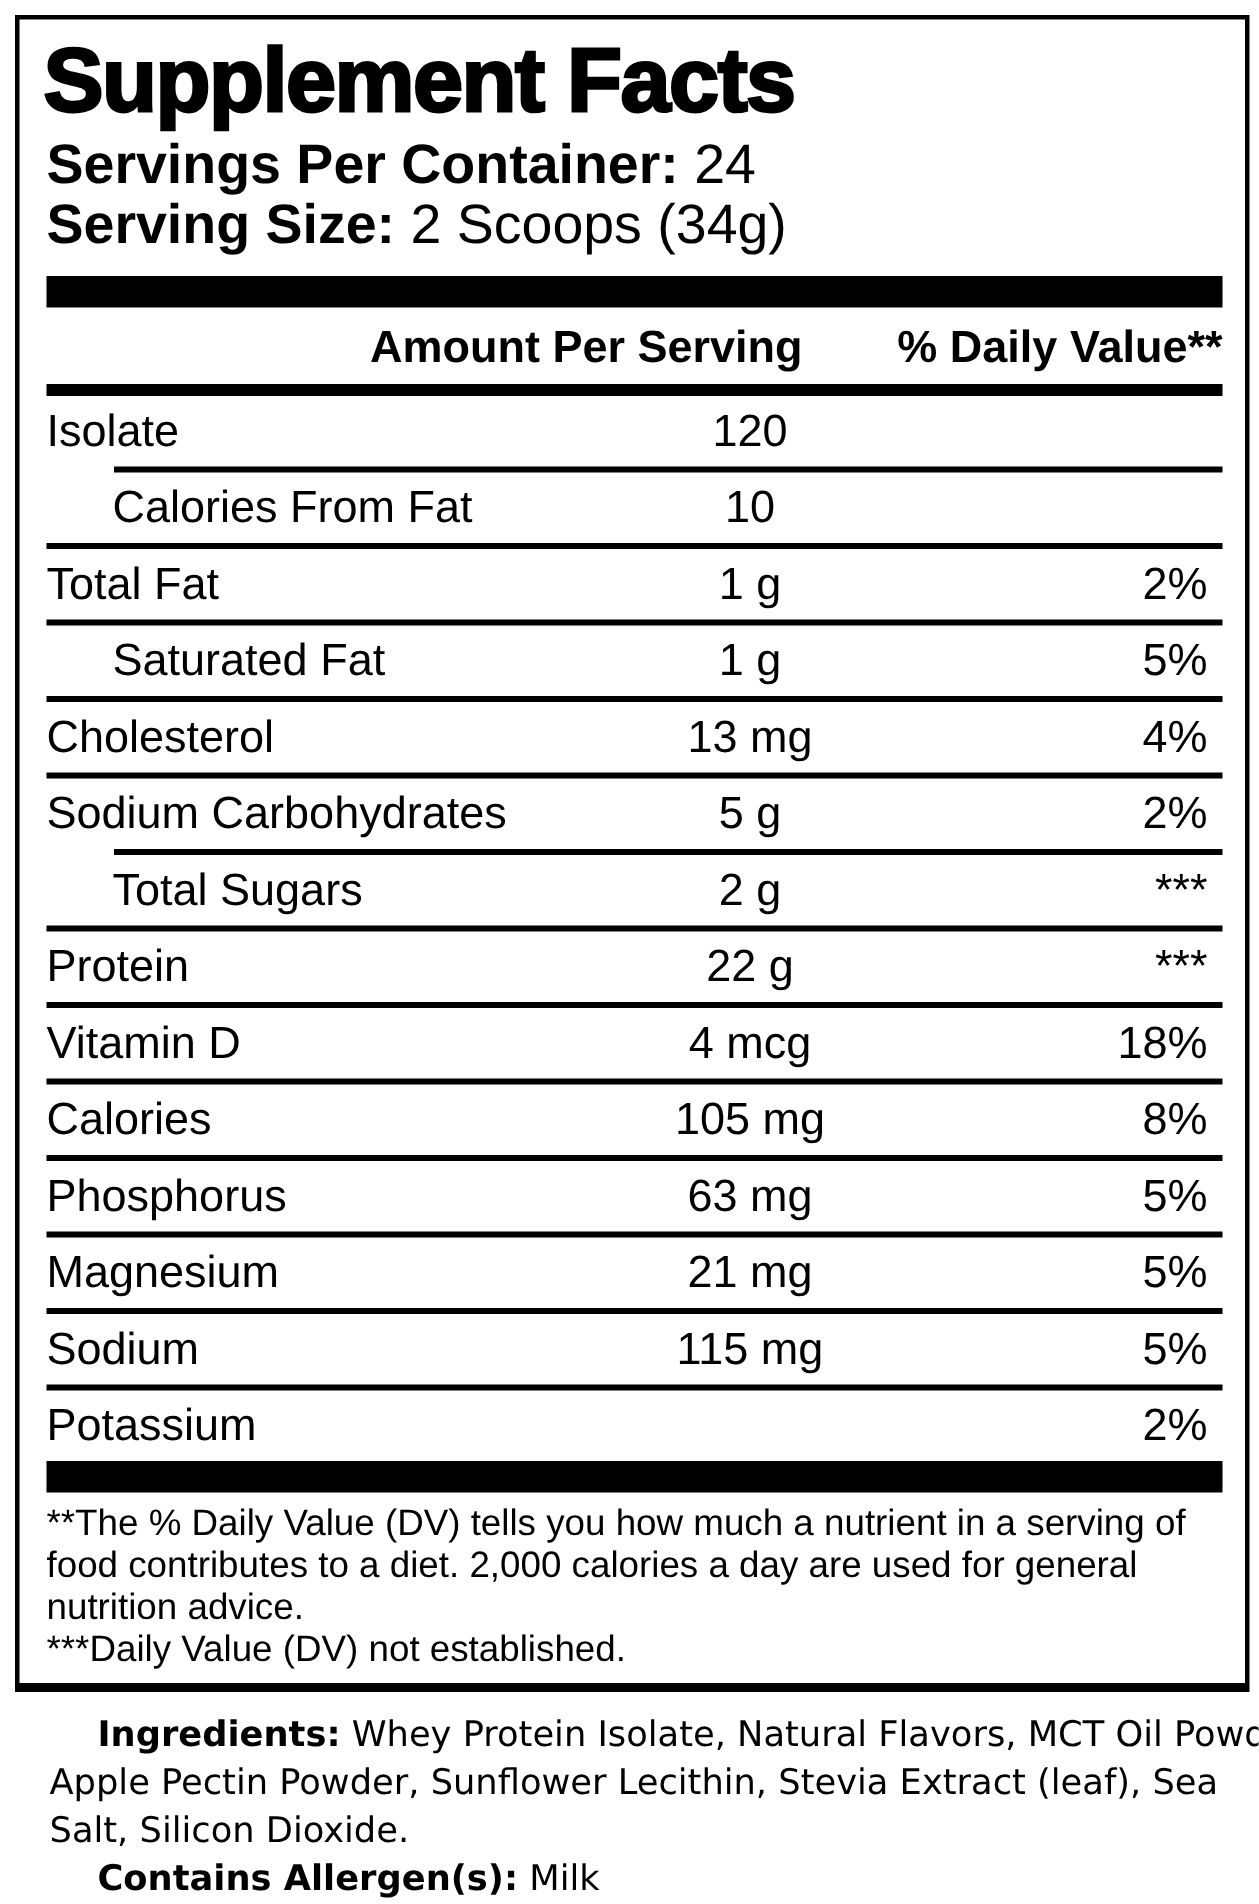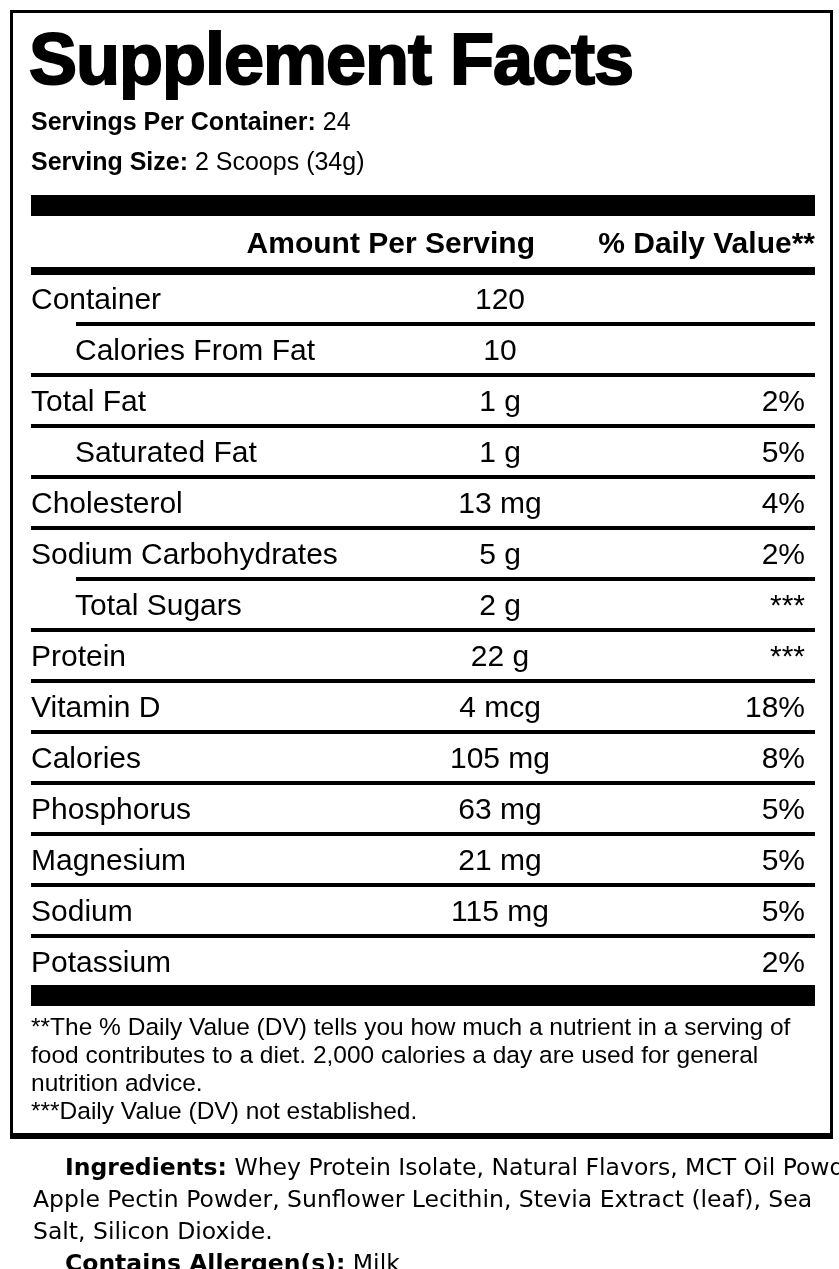--- a/index.html
+++ b/index.html
@@ -13,31 +13,31 @@
 
   .label-box {
     margin: 10px 6px 0 10px;
     border: 3px solid #000;
     border-bottom-width: 6px;
     padding: 8px 15px 0 18px;
     background: #fff;
   }
 
   .panel-title {
-    font-size: 72px;
+    font-size: 60px;
     line-height: 0.95;
     font-weight: bold;
     letter-spacing: -1px;
     -webkit-text-stroke: 2px #000;
     margin: 4px 0 8px -2px;
     white-space: nowrap;
   }
 
   .serving-line {
-    font-size: 25px;
+    font-size: 37px;
     line-height: 40px;
     white-space: nowrap;
   }
   .serving-line .lbl { font-weight: bold; }
 
   .thick-bar {
     height: 21px;
     background: #000;
   }
   .bar-top { margin-top: 14px; }
@@ -105,21 +105,21 @@
   <div class="table-header">
     <div class="th-spacer"></div>
     <div class="th-amount">Amount Per Serving</div>
     <div class="th-dv">% Daily Value**</div>
   </div>
 
   <div class="header-rule"></div>
 
   <div id="nutrient-rows">
       <div class="row">
-        <div class="nlabel">Container</div>
+        <div class="nlabel">Isolate</div>
         <div class="namount">120</div>
         <div class="ndv"></div>
       </div>
       <div class="divider indent"></div>
       <div class="row indent">
         <div class="nlabel">Calories From Fat</div>
         <div class="namount">10</div>
         <div class="ndv"></div>
       </div>
       <div class="divider"></div>

